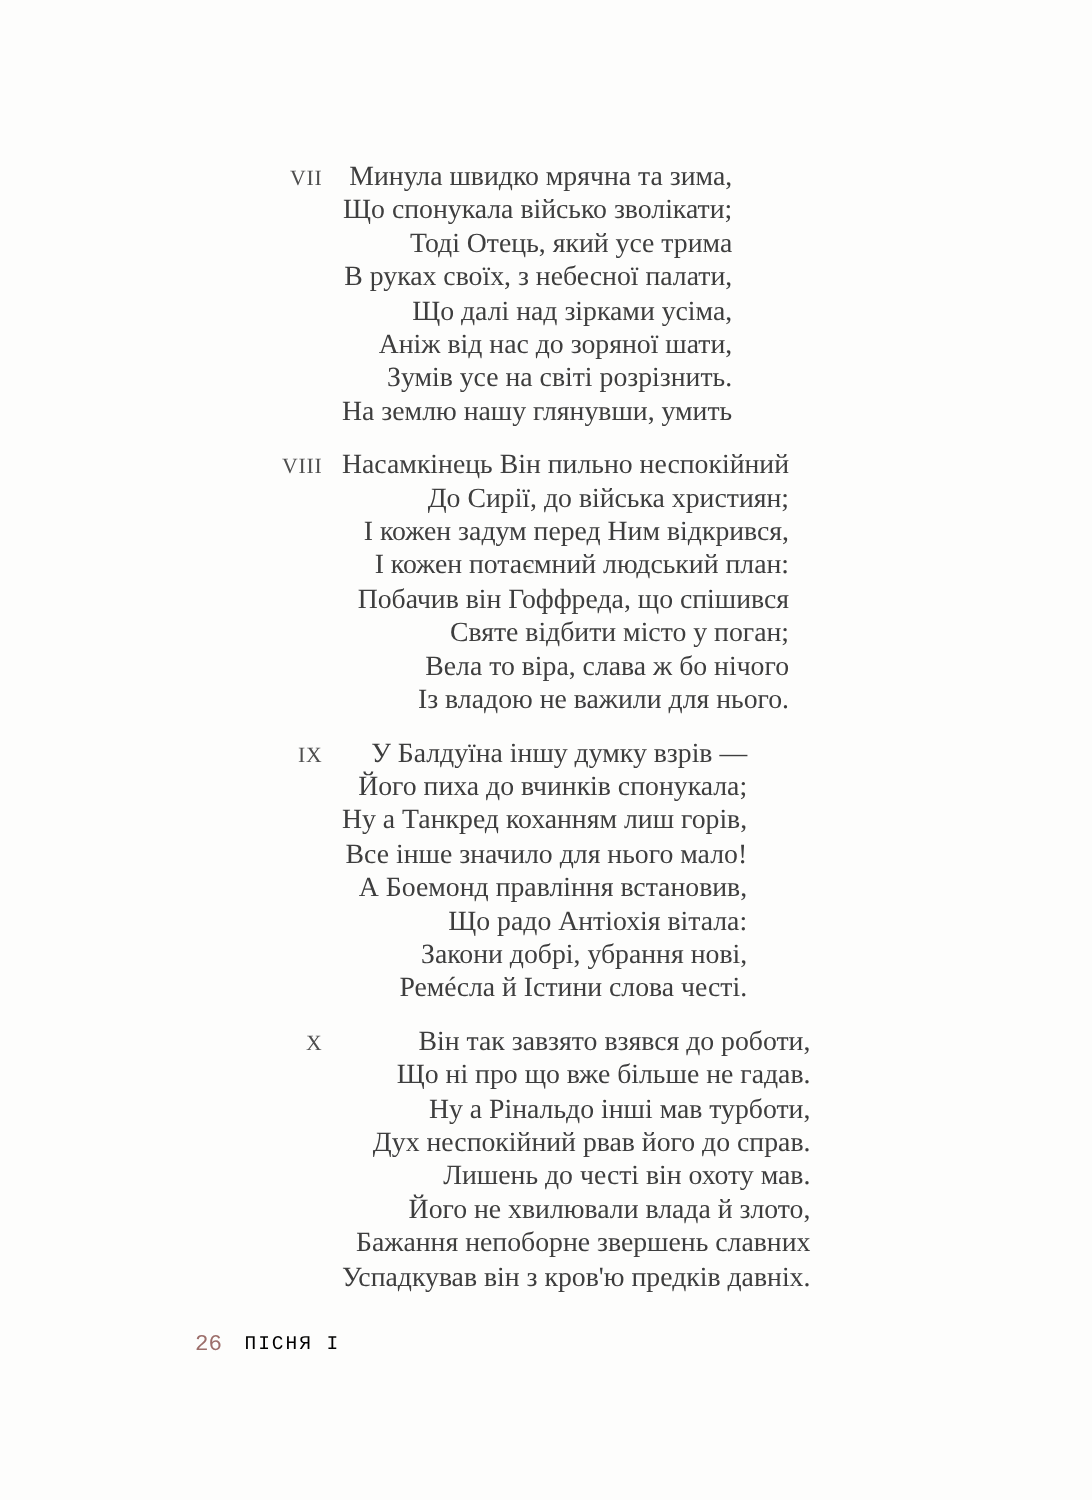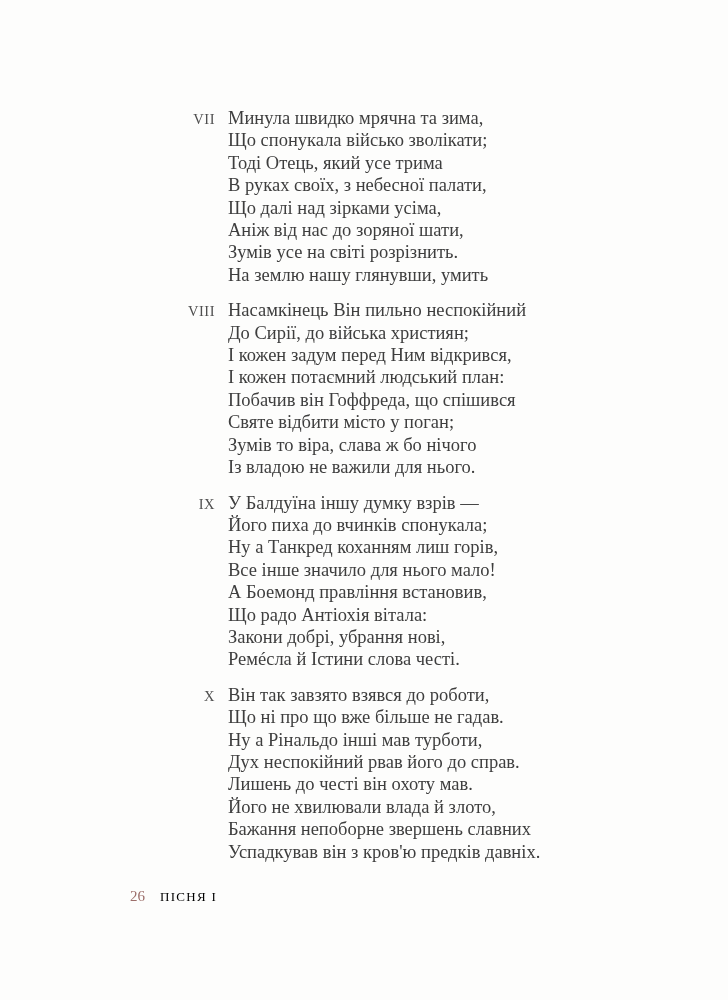--- a/index.html
+++ b/index.html
@@ -37,28 +37,30 @@
     font-size: 14.5px;
     letter-spacing: 0.5px;
     color: #4f4f4f;
   }
   .stanza-lines {
     font-size: 18.5px;
     line-height: 22.4px;
   }
   .verse-line {
     white-space: nowrap;
+    text-align: right;
   }
   .page-footer {
     position: absolute;
     left: 130px;
     top: 888px;
     display: flex;
-    align-items: center;
+    align-items: flex-start;
     gap: 15px;
+    font-family: Liberation Mono, monospace;
   }
   .page-number {
     font-size: 15px;
     color: #9c6e6a;
   }
   .running-title {
     font-size: 13px;
     letter-spacing: 1.3px;
     color: #000000;
   }
@@ -84,21 +86,21 @@
         </div>
         <div class="stanza">
           <span class="stanza-numeral">VIII</span>
           <div class="stanza-lines">
             <div class="verse-line">Насамкінець Він пильно неспокійний</div>
             <div class="verse-line">До Сирії, до війська християн;</div>
             <div class="verse-line">І кожен задум перед Ним відкрився,</div>
             <div class="verse-line">І кожен потаємний людський план:</div>
             <div class="verse-line">Побачив він Гоффреда, що спішився</div>
             <div class="verse-line">Святе відбити місто у поган;</div>
-            <div class="verse-line">Зумів то віра, слава ж бо нічого</div>
+            <div class="verse-line">Вела то віра, слава ж бо нічого</div>
             <div class="verse-line">Із владою не важили для нього.</div>
           </div>
         </div>
         <div class="stanza">
           <span class="stanza-numeral">IX</span>
           <div class="stanza-lines">
             <div class="verse-line">У Балдуїна іншу думку взрів —</div>
             <div class="verse-line">Його пиха до вчинків спонукала;</div>
             <div class="verse-line">Ну а Танкред коханням лиш горів,</div>
             <div class="verse-line">Все інше значило для нього мало!</div>

